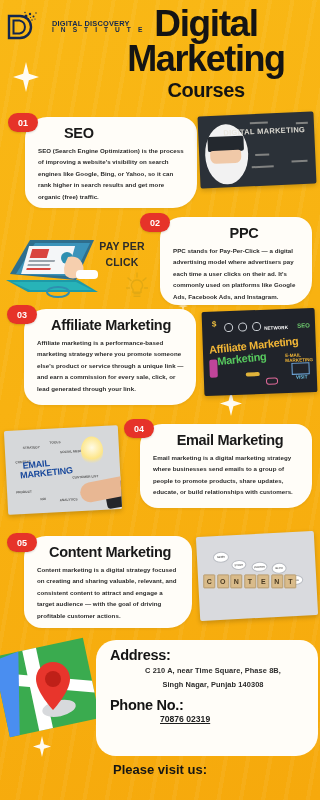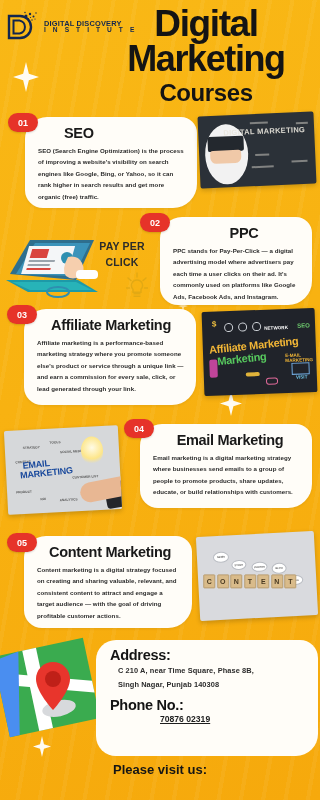--- a/index.html
+++ b/index.html
@@ -24,40 +24,40 @@
     opacity: .95;
     pointer-events: none;
   }
   
   .logo-wrap {
     position: absolute; left: 6px; top: 10px;
     display: flex; align-items: center; gap: 4px;
   }
   .logo-mark { position: relative; width: 34px; height: 34px; }
   .logo-mark svg { display: block; }
-  .logo-text { display: flex; flex-direction: column; line-height: 1; }
+  .logo-text { display: flex; flex-direction: column; line-height: 1; margin-left: 8px; }
   .logo-l1 {
     font-size: 7.4px; font-weight: 700; color: #12264f;
     letter-spacing: .2px; white-space: nowrap;
   }
   .logo-l2 {
     font-size: 6.6px; font-weight: 700; color: #12264f;
     letter-spacing: 2.6px; white-space: nowrap;
   }
   .title-block {
     position: absolute; right: 8px; top: 6px; width: 212px;
     text-align: center; color: #111;
   }
   .t-line1, .t-line2 {
     font-size: 37px; font-weight: 900; line-height: .96;
     letter-spacing: -1.4px; color: #141414;
   }
   .t-line2 { font-size: 36px; }
   .t-line3 {
-    font-size: 24px; font-weight: 900; letter-spacing: -.4px;
+    font-size: 20px; font-weight: 900; letter-spacing: -.4px;
     margin-top: 3px; color: #141414;
   }
   
   .card {
     position: absolute;
     background: #fffdf8;
     border-radius: 16px 16px 16px 16px;
     padding: 8px 11px 10px 13px;
     box-shadow: 0 1px 3px rgba(0,0,0,.07);
   }
@@ -182,21 +182,21 @@
     border-radius: 20px 18px 22px 20px;
     padding: 7px 10px 16px 14px;
   }
   .footer-card h4 {
     font-size: 14.5px; font-weight: 900; color: #141414; letter-spacing: -.3px;
   }
   .addr-line {
     font-size: 7.4px; font-weight: 700; color: #2b2b2b;
     line-height: 1.95; letter-spacing: .1px;
   }
-  .addr-body { padding-left: 8px; margin-top: 1px; }
+  .addr-body { padding-left: 8px; margin-top: 1px; text-align: center; }
   .phone-h { margin-top: 4px; }
   .phone-num {
     font-size: 8.6px; font-weight: 700; color: #1e1e1e;
     text-decoration: underline; padding-left: 50px; display: block; margin-top: 1px;
   }
   .map-ill { position: absolute; left: -3px; top: 636px; width: 104px; height: 108px; }
   .visit {
     position: absolute; left: 0; right: 0; top: 762px;
     text-align: center; font-size: 13px; font-weight: 800; color: #151515;
   }

